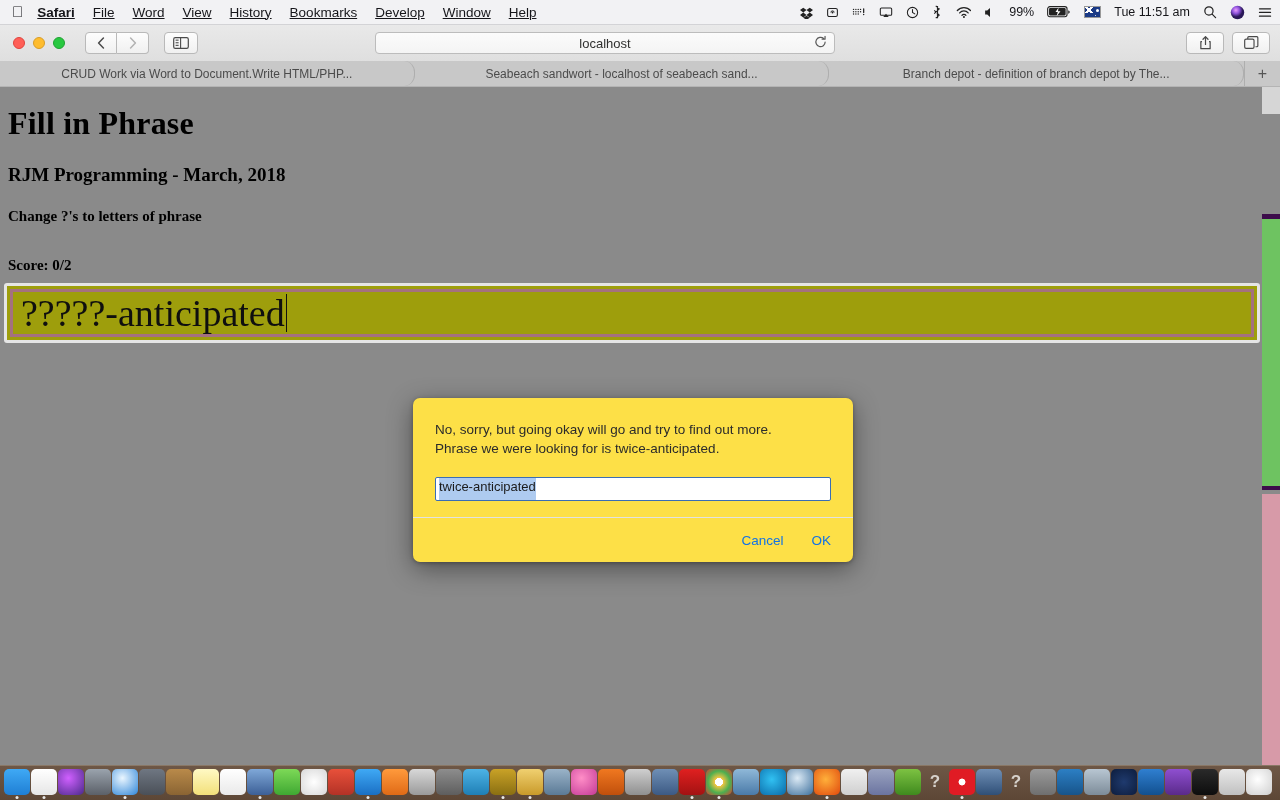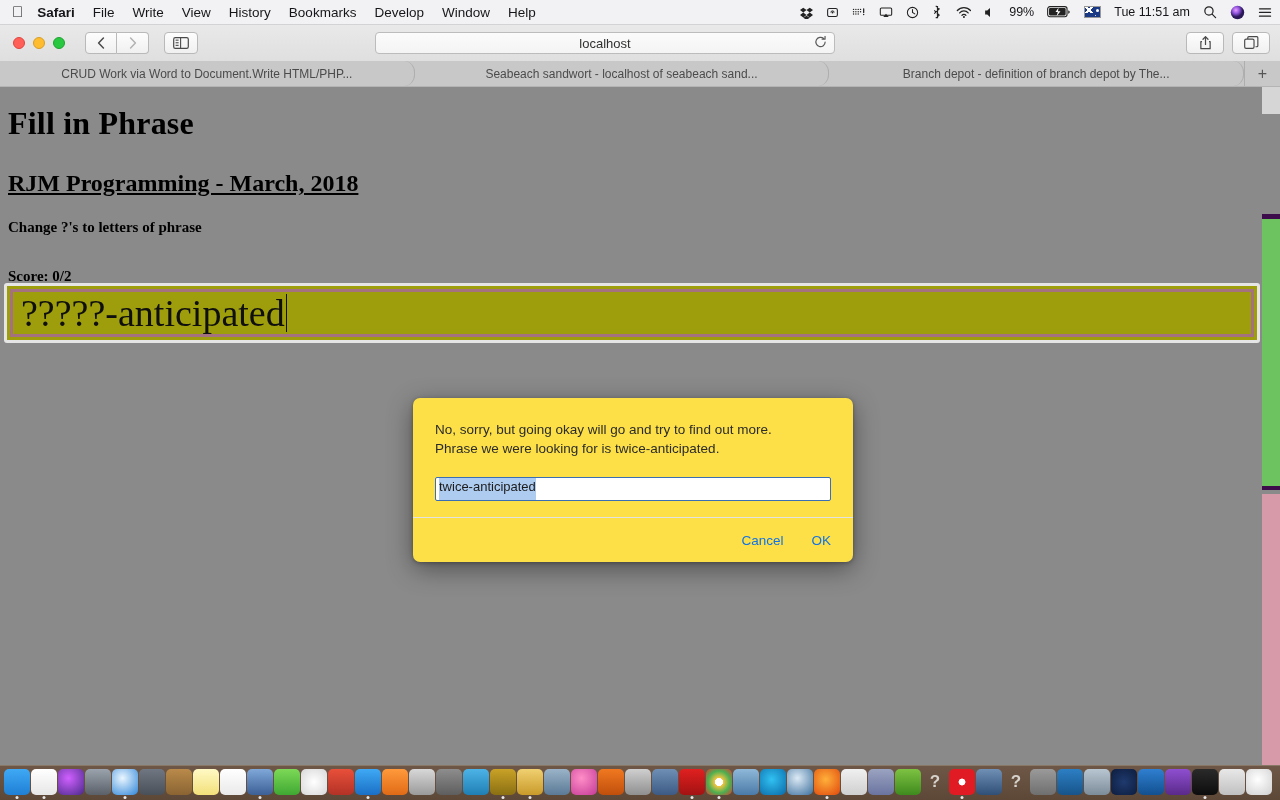--- a/index.html
+++ b/index.html
@@ -112,22 +112,22 @@
   
   .page {
     position: absolute; top: 87px; left: 0; width: 1280px; height: 678px;
     background: #8a8a8a; overflow: hidden;
   }
   .page h1 {
     font-family: "Liberation Serif", serif; font-size: 32px; font-weight: bold;
     color: #000; margin: 18px 0 0 8px; letter-spacing: 0.2px;
   }
   .page h3 {
-    font-family: "Liberation Serif", serif; font-size: 24px; font-weight: bold;
-    color: #000; margin: 28px 0 0 8px; text-decoration: underline;
+    font-family: "Liberation Serif", serif; font-size: 19px; font-weight: bold;
+    color: #000; margin: 22px 0 0 8px;
   }
   .page h4 {
     font-family: "Liberation Serif", serif; font-size: 15px; font-weight: bold;
     color: #000; margin: 22px 0 0 8px;
   }
   .page h4.score { margin-top: 32px; }
 
   .phrase-wrap {
     position: absolute; left: 4px; top: 196px; width: 1256px; height: 60px;
     border: 3px solid #e5e5e5; border-radius: 3px;
@@ -215,24 +215,24 @@
   .dock-icon.q {
     background: transparent; color: #d7d2cc; font-size: 17px;
     display: flex; align-items: center; justify-content: center; font-weight: bold;
   }
 </style>
 </head>
 <body>
 
 <div class="menubar">
   <div class="apple"></div>
-  <div id="menu-items" style="display:flex;align-items:flex-end;">
+  <div id="menu-items" style="display:flex;align-items:flex-end;text-decoration:underline;">
       <div class="mi bold">Safari</div>
       <div class="mi">File</div>
-      <div class="mi">Write</div>
+      <div class="mi">Word</div>
       <div class="mi">View</div>
       <div class="mi">History</div>
       <div class="mi">Bookmarks</div>
       <div class="mi">Develop</div>
       <div class="mi">Window</div>
       <div class="mi">Help</div>
     </div>
   <div class="menubar-right">
     <span class="si">
       <svg width="13" height="13" viewBox="0 0 16 16">

